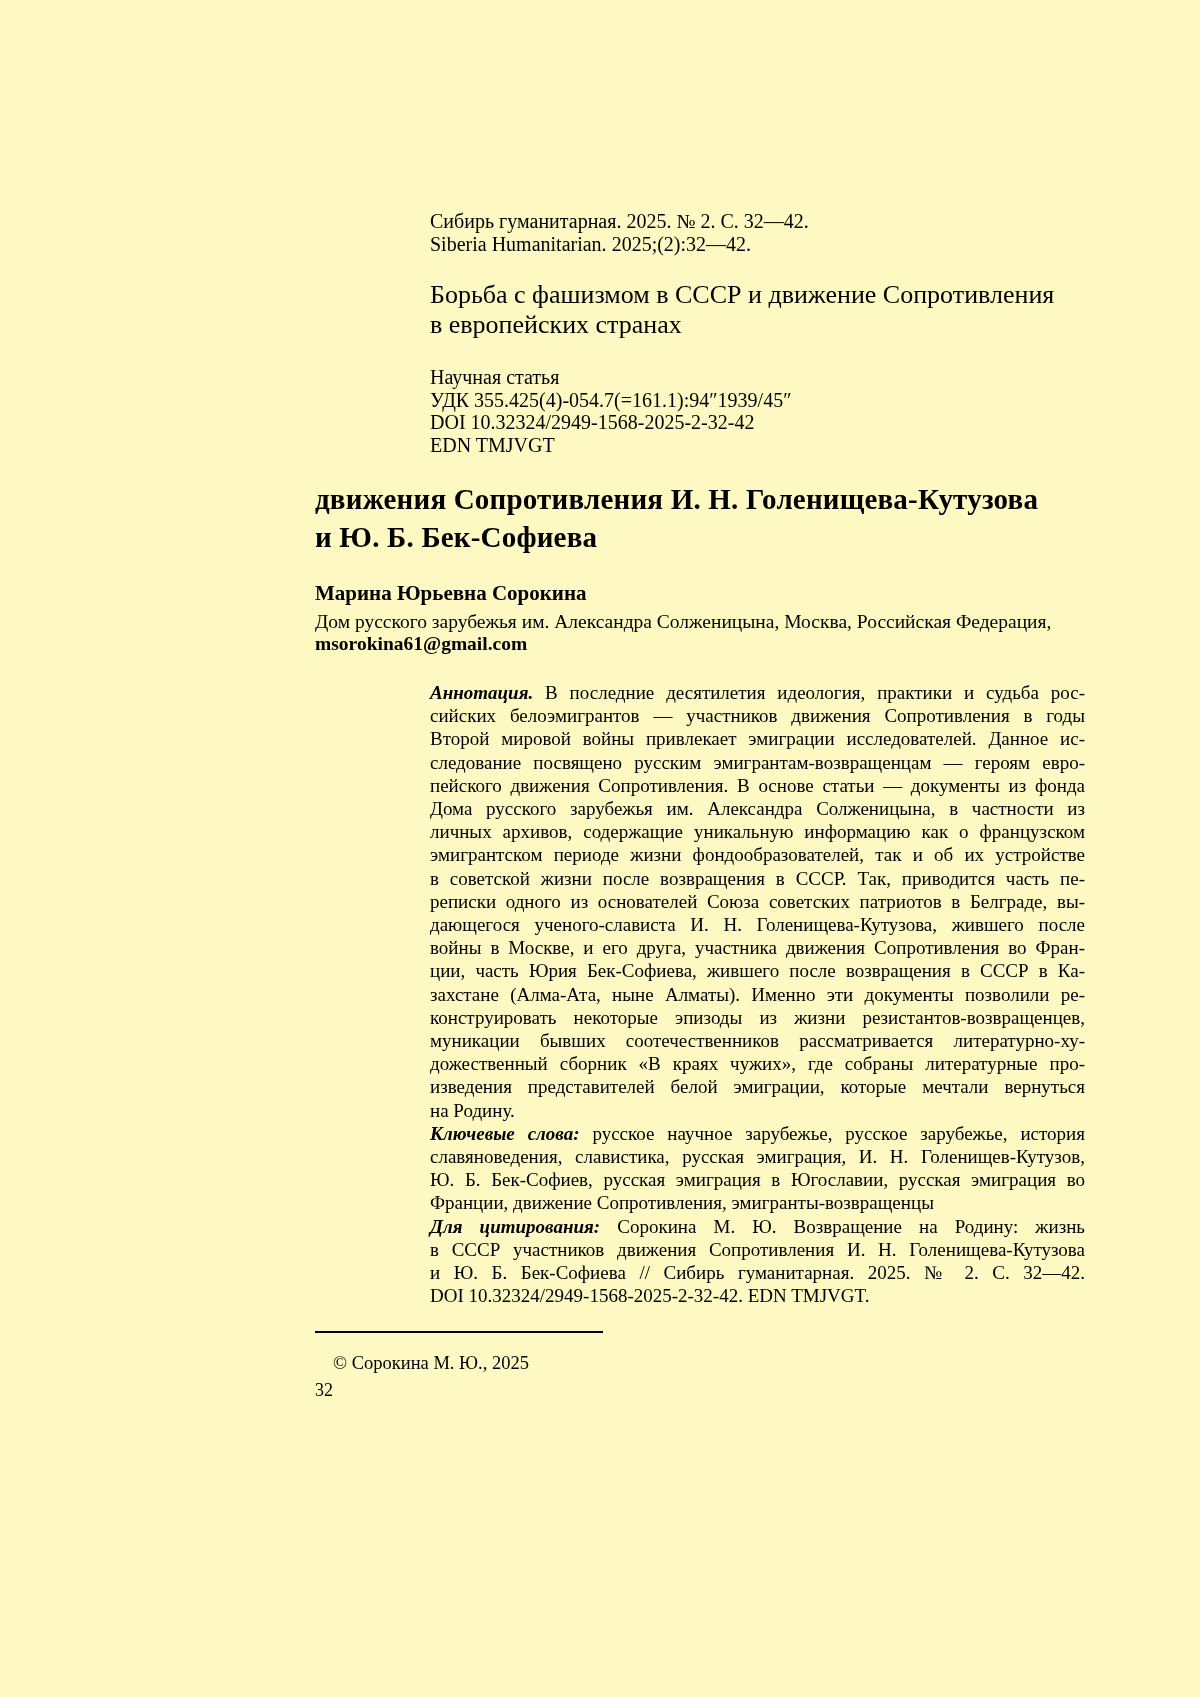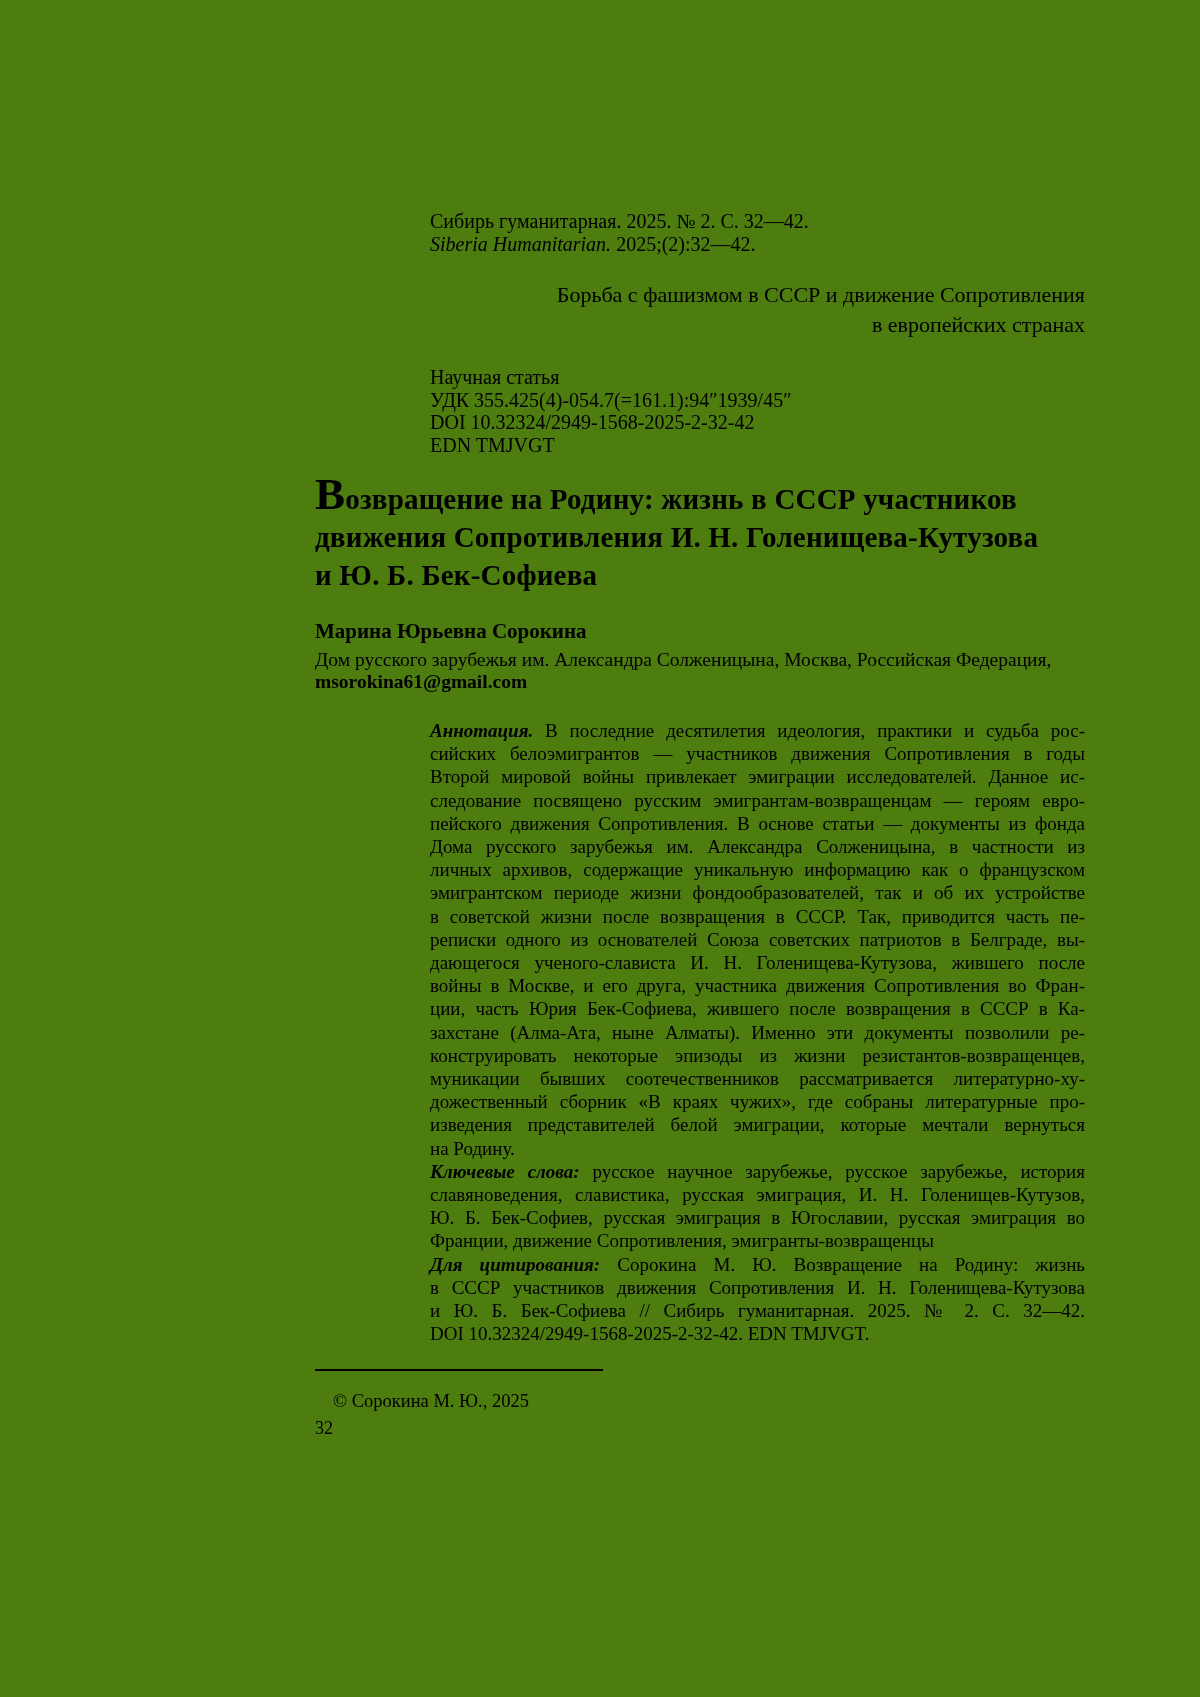--- a/index.html
+++ b/index.html
@@ -1,38 +1,38 @@
 <!DOCTYPE html>
 <html lang="ru"><head>
 <meta charset="utf-8">
 <style>
   html, body { margin: 0; padding: 0; background: #ffffff; }
   .page {
     position: relative;
     width: 1200px;
     height: 1697px;
-    background: #4d7c0f;
+    background: #fef9c3;
     color: #000000;
     font-family: "Liberation Serif", "DejaVu Serif", serif;
     box-sizing: border-box;
     padding-top: 210px;
     overflow: hidden;
   }
   
   .block-main { margin-left: 315px; width: 770px; }
   .block-indent { margin-left: 430px; width: 655px; }
 
   .citation-block { font-size: 20px; line-height: 23px; }
-  .citation-block .it { font-style: italic; }
+  .citation-block .it { }
 
   .section-heading {
     margin-top: 24px;
-    font-size: 22px;
+    font-size: 26px;
     line-height: 30px;
-    text-align: right;
+    text-align: left;
   }
 
   .meta-block { margin-top: 26px; font-size: 20px; line-height: 22.5px; }
 
   .article-title {
     margin-top: 24px;
     font-size: 29px;
     font-weight: bold;
     line-height: 38px;
     letter-spacing: 0.2px;
@@ -81,21 +81,20 @@
   </div>
 
   <div class="meta-block block-indent">
     <div class="nowrap">Научная статья</div>
     <div class="nowrap">УДК 355.425(4)-054.7(=161.1):94″1939/45″</div>
     <div class="nowrap">DOI 10.32324/2949-1568-2025-2-32-42</div>
     <div class="nowrap">EDN TMJVGT</div>
   </div>
 
   <div class="article-title block-main">
-    <div class="nowrap"><span class="drop-cap">В</span><span>озвращение на Родину: жизнь в СССР участников</span></div>
     <div class="nowrap">движения Сопротивления И. Н. Голенищева-Кутузова</div>
     <div class="nowrap">и Ю. Б. Бек-Софиева</div>
   </div>
 
   <div class="author-name block-main nowrap">Марина Юрьевна Сорокина</div>
   <div class="affiliation-block block-main">
     <div class="nowrap">Дом русского зарубежья им. Александра Солженицына, Москва, Российская Федерация,</div>
     <div class="nowrap"><a href="#">msorokina61@gmail.com</a></div>
   </div>
 

